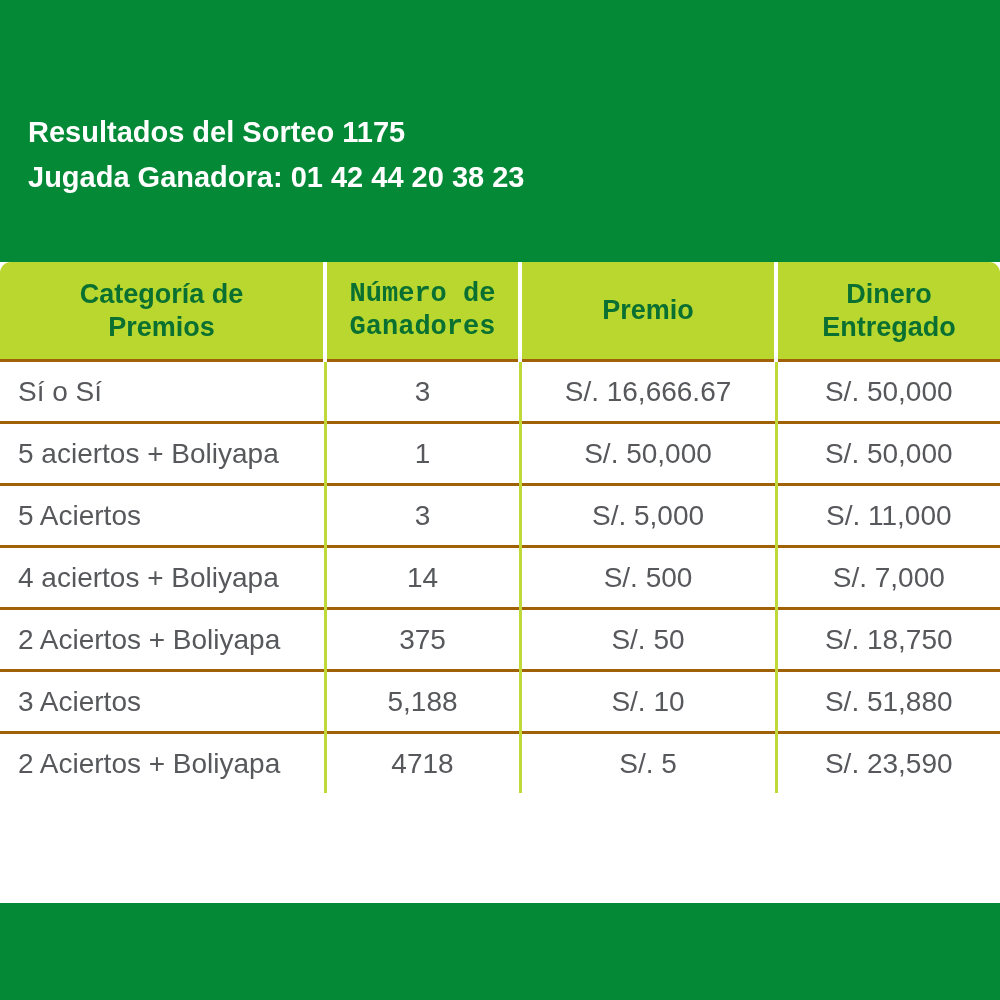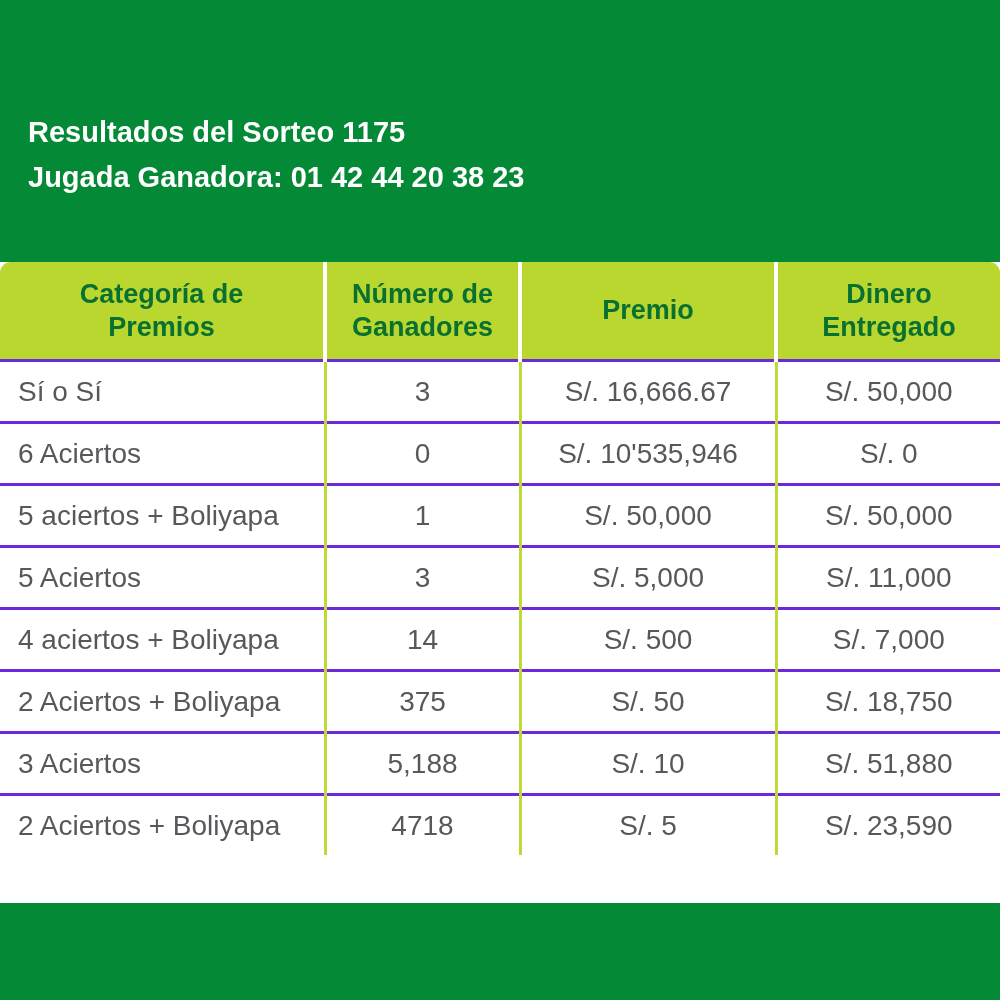--- a/index.html
+++ b/index.html
@@ -59,31 +59,31 @@
     text-align: center;
     vertical-align: middle;
     line-height: 33px;
     padding: 0;
   }
   table.results thead th + th {
     border-left: 4px solid #ffffff;
   }
   .th-label { display: inline-block; }
   .th-label.w1 { max-width: 225px; }
-  .th-label.w2 { max-width: 190px; }
+  .th-label.w2 { max-width: 190px; font-family: Liberation Mono, monospace; }
   .th-label.w4 { max-width: 178px; }
   table.results tbody td {
     height: 59px;
     background: #ffffff;
     color: #57585b;
     font-size: 28px;
     text-align: center;
     vertical-align: middle;
     padding: 0;
-    border-top: 3px solid #6d28d9;
+    border-top: 3px solid #a16207;
     overflow: hidden;
     white-space: nowrap;
   }
   table.results tbody td + td {
     border-left: 3px solid #bfd938;
   }
   table.results tbody td.cat {
     text-align: left;
     padding-left: 18px;
   }
@@ -122,26 +122,20 @@
       </tr>
     </thead>
     <tbody>
       <tr>
         <td class="cat">Sí o Sí</td>
         <td>3</td>
         <td>S/. 16,666.67</td>
         <td>S/. 50,000</td>
       </tr>
       <tr>
-        <td class="cat">6 Aciertos</td>
-        <td>0</td>
-        <td>S/. 10'535,946</td>
-        <td>S/. 0</td>
-      </tr>
-      <tr>
         <td class="cat">5 aciertos + Boliyapa</td>
         <td>1</td>
         <td>S/. 50,000</td>
         <td>S/. 50,000</td>
       </tr>
       <tr>
         <td class="cat">5 Aciertos</td>
         <td>3</td>
         <td>S/. 5,000</td>
         <td>S/. 11,000</td>

